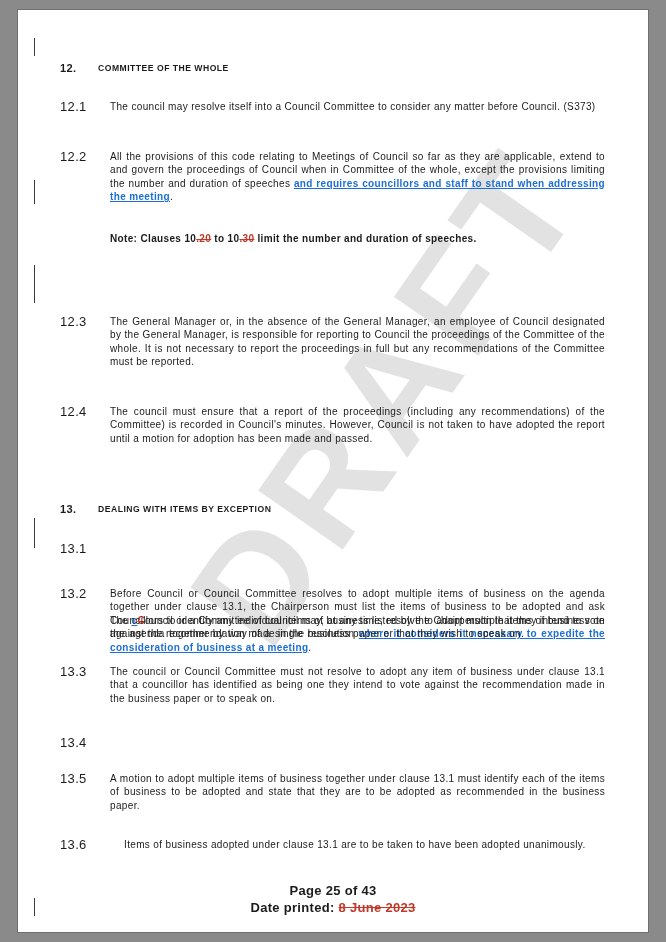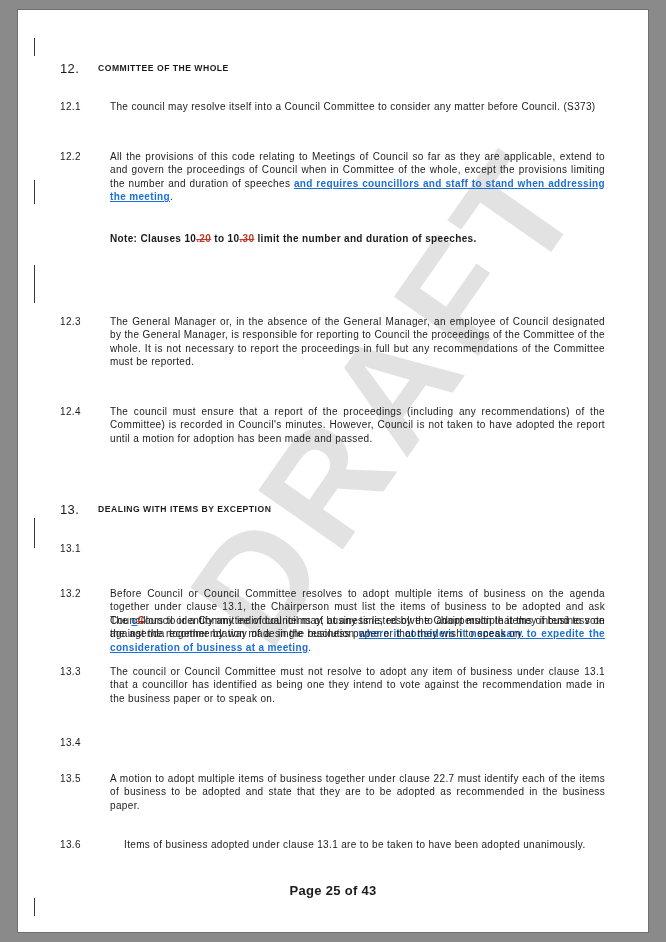--- a/index.html
+++ b/index.html
@@ -61,28 +61,28 @@
   .blk {
     position: absolute;
     font-size: 10px;
     line-height: 13.4px;
     color: #1b1b1b;
     text-align: justify;
     letter-spacing: 0.35px;
   }
   .num {
     position: absolute;
-    font-size: 10px;
+    font-size: 13px;
     line-height: 13.4px;
     color: #1b1b1b;
     letter-spacing: 0.35px;
   }
   .h-num {
-    font-weight: normal;
-    font-size: 13px;
+    font-weight: bold;
+    font-size: 11px;
     text-align: right;
   }
   .h-txt {
     font-weight: bold;
     font-size: 8.6px;
     letter-spacing: 0.5px;
   }
   .note {
     font-weight: bold;
   }
@@ -158,21 +158,25 @@
 
     <div class="num" style="left:42px; top:577px;">13.2</div>
     <div class="blk" style="left:92px; top:577px; width:495px;">Before Council or Council Committee resolves to adopt multiple items of business on the agenda together under clause 13.1, the Chairperson must list the items of business to be adopted and ask Councillors to identify any individual items of business listed by the Chairperson that they intend to vote against the recommendation made in the business paper or that they wish to speak on.</div>
 
     <div class="num" style="left:42px; top:655px;">13.3</div>
     <div class="blk" style="left:92px; top:655px; width:495px;">The council or Council Committee must not resolve to adopt any item of business under clause 13.1 that a councillor has identified as being one they intend to vote against the recommendation made in the business paper or to speak on.</div>
 
     <div class="num" style="left:42px; top:726px;">13.4</div>
 
     <div class="num" style="left:42px; top:762px;">13.5</div>
-    <div class="blk" style="left:92px; top:762px; width:495px;">A motion to adopt multiple items of business together under clause 22.7 must identify each of the items of business to be adopted and state that they are to be adopted as recommended in the business paper.</div>
+    <div class="blk" style="left:92px; top:762px; width:495px;">A motion to adopt multiple items of business together under clause 13.1 must identify each of the items of business to be adopted and state that they are to be adopted as recommended in the business paper.</div>
 
     <div class="num" style="left:42px; top:828px;">13.6</div>
     <div class="blk" style="left:92px; top:828px; width:495px;margin-left:14px;">Items of business adopted under clause 13.1 are to be taken to have been adopted unanimously.</div>
 
     <div class="footer" style="top:873px;">Page 25 of 43</div>
+    <div class="footer" style="top:890px;">
+      <span>Date printed:</span>
+      <span class="del">8 June 2023</span>
+    </div>
 
   </div>
 </div>
 
 </body></html>

